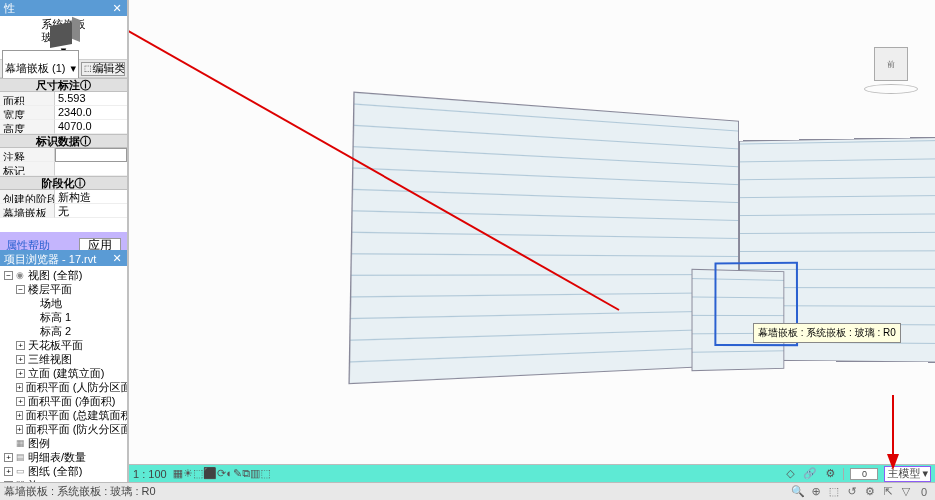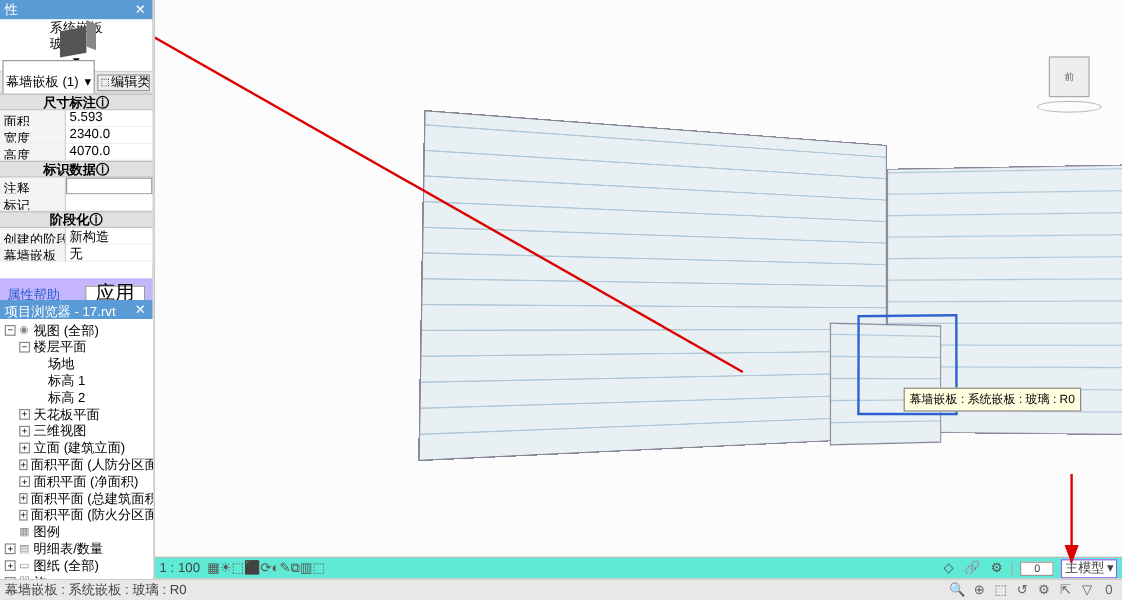--- a/index.html
+++ b/index.html
@@ -24,21 +24,21 @@
     .edit-type-btn { display: flex; align-items: center; border: 1px solid #999; background: #eee; padding: 0 2px; height: 14px; cursor: pointer; white-space: nowrap; overflow: hidden; width:44px;}
     .edit-type-icon { font-size: 8px; margin-right: 1px; }
     
     .prop-section-header { background: #e0e0e0; padding: 1px 3px; font-weight: bold; border-top: 1px solid #c0c0c0; border-bottom: 1px solid #c0c0c0; font-size: 10px; height: 14px; display: flex; justify-content: center; align-items: center;}
     .prop-row { display: flex; height: 14px; font-size: 10px; }
     .prop-label { width: 55px; padding: 2px 3px; background: #f4f4f4; border-right: 1px solid #d0d0d0; border-bottom: 1px solid #eee; overflow: hidden; white-space: nowrap;}
     .prop-value { flex: 1; padding: 0 3px; border-bottom: 1px solid #eee; background: #fff;}
     .prop-value.editable { border: 1px solid #999; background: #fff; padding: 0 2px;}
     
     .apply-row { display: flex; justify-content: space-between; padding: 6px; background:#c4b5fd; height:18px;}
-    .apply-btn { border: 1px solid #999; background: #fff; padding: 0 8px; font-size: 16px; cursor: pointer; height: 14px; line-height:12px;}
+    .apply-btn { border: 1px solid #999; background: #fff; padding: 0 8px; font-size: 12px; cursor: pointer; height: 14px; line-height:12px;}
     
     .browser-header { background: #5a9bd5; color: #fff; padding: 2px 4px; display: flex; justify-content: space-between; height: 16px; font-size: 10px; }
     .tree { flex: 1; overflow: auto; background: #fff; padding: 2px 0; }
     .tree-item { padding: 1px 2px; cursor: pointer; white-space: nowrap; font-size: 10px; height: 14px; display: flex; align-items: center; }
     .tree-item.l0 { padding-left: 4px; }
     .tree-item.l1 { padding-left: 16px; }
     .tree-item.l2 { padding-left: 28px; }
     .tree-toggle { display: inline-block; width: 9px; height: 9px; border: 1px solid #888; text-align: center; line-height: 7px; margin-right: 3px; font-size: 8px; background:#fff;}
     .tree-icon { display: inline-block; width: 10px; margin-right: 2px; color: #888; font-size: 9px;}
     

